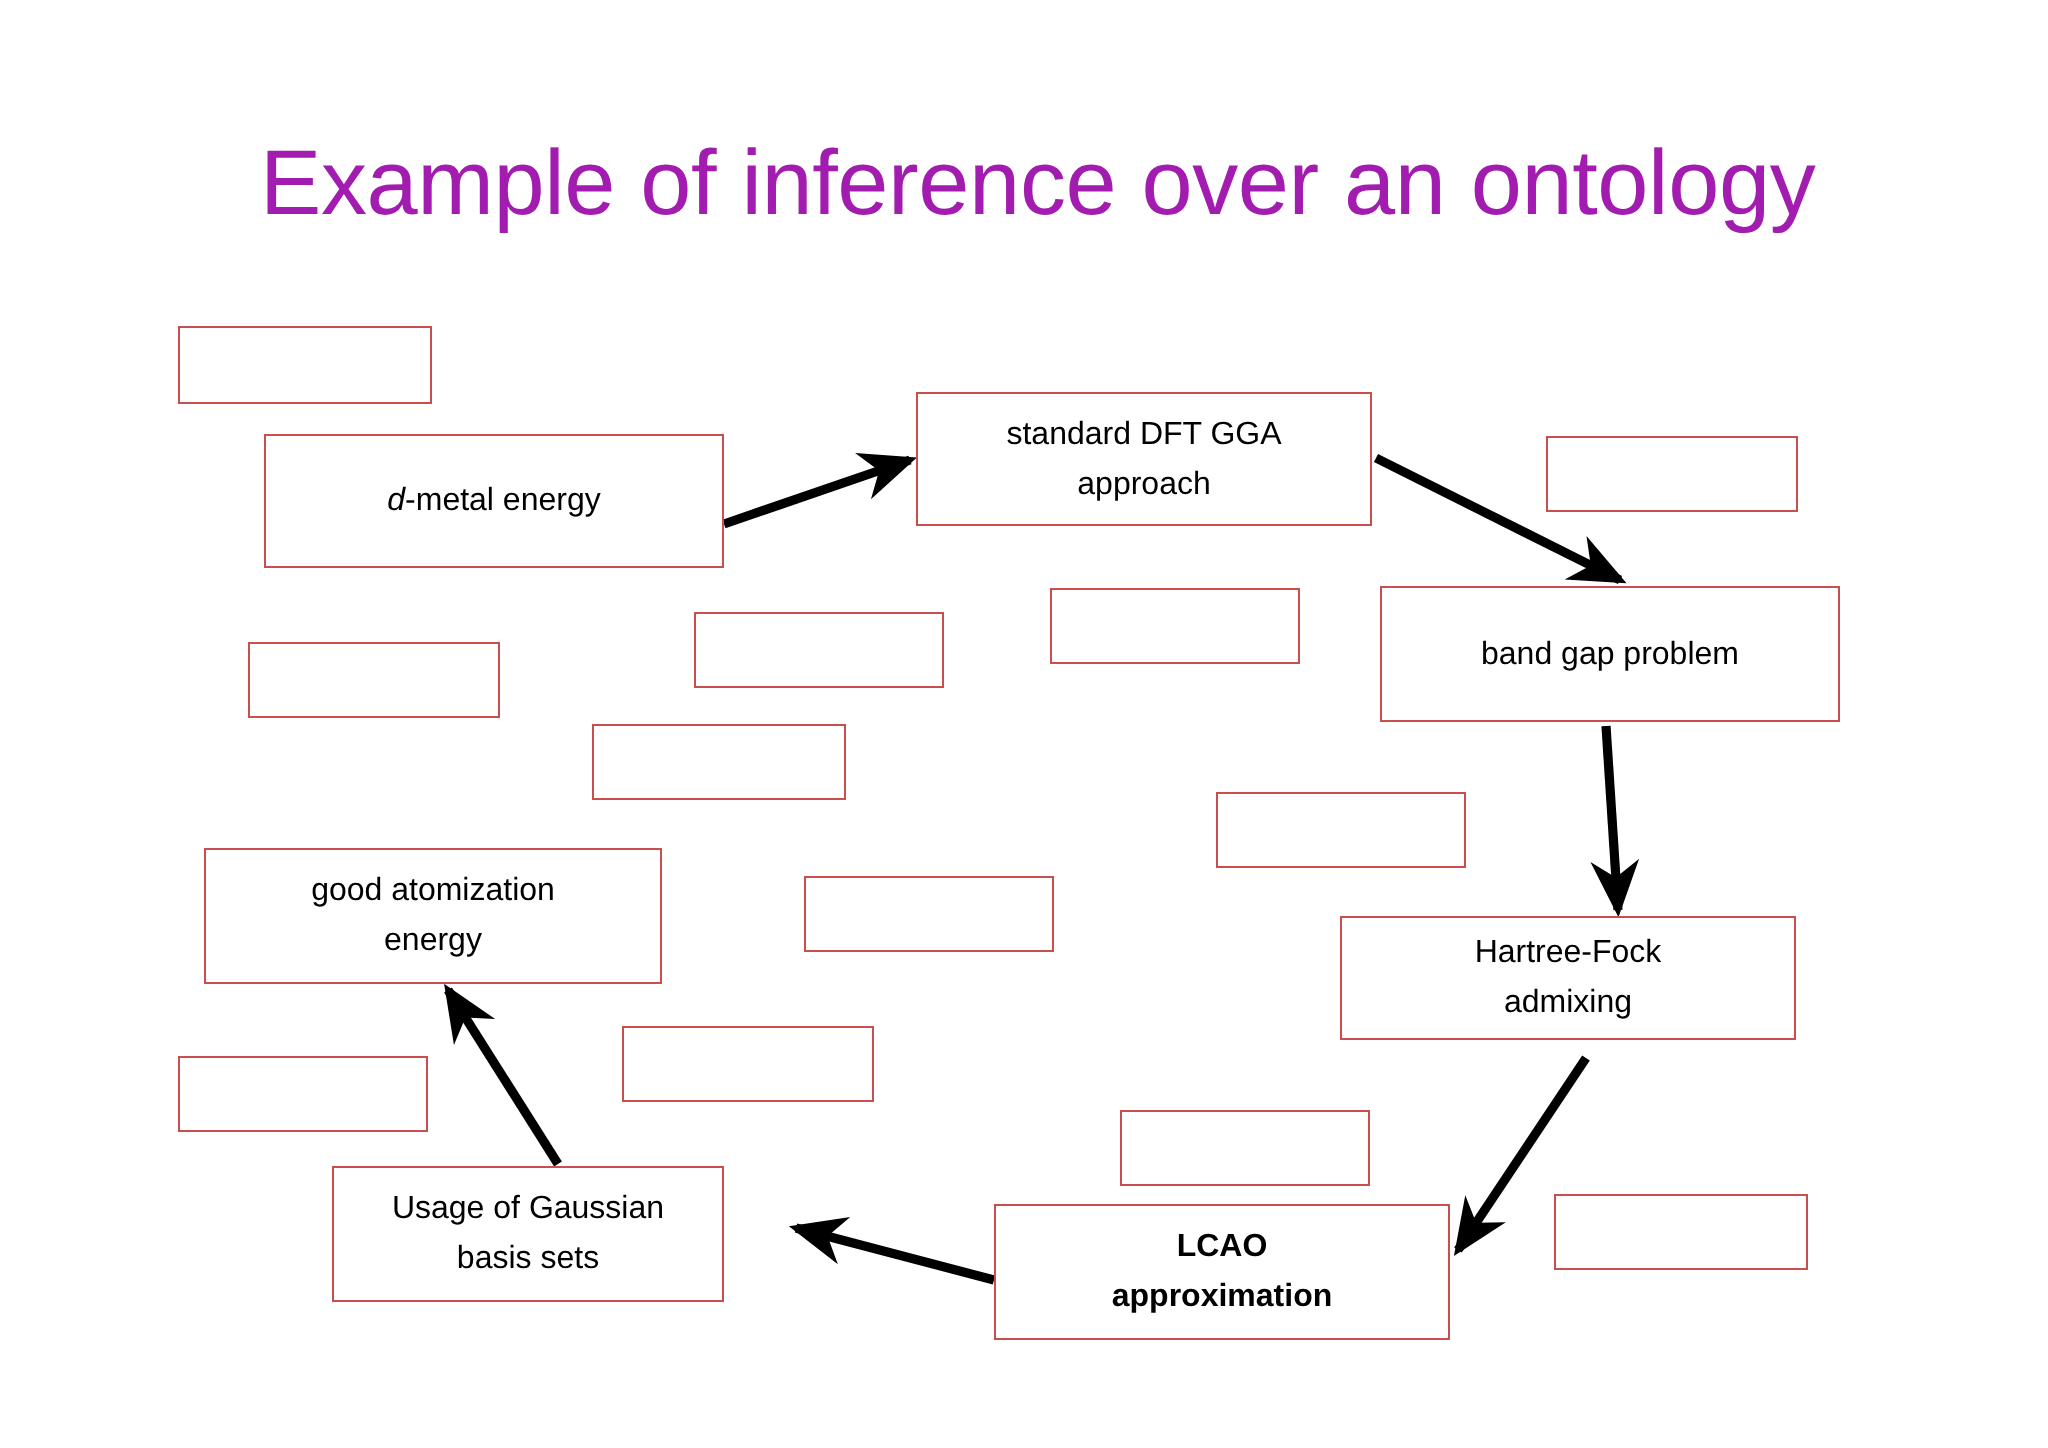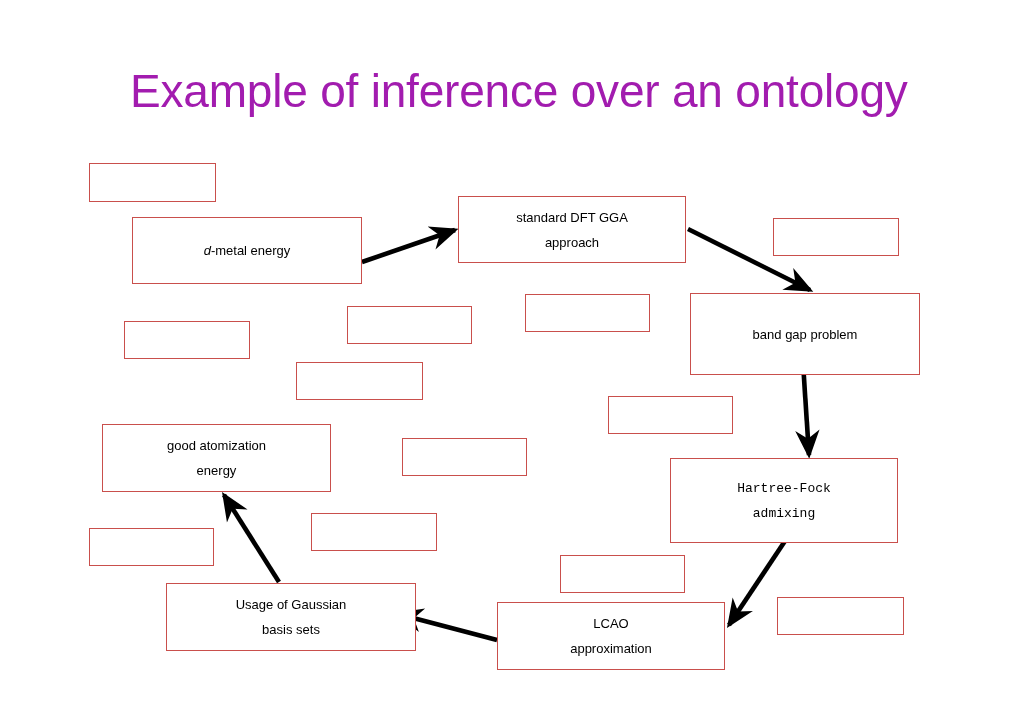--- a/index.html
+++ b/index.html
@@ -33,21 +33,21 @@
   }
   .node {
     position: absolute;
     box-sizing: border-box;
     border: 1.6px solid #C94F4C;
     background: #ffffff;
     display: flex;
     align-items: center;
     justify-content: center;
     text-align: center;
-    font-size: 13px;
+    font-size: 16px;
     line-height: 25px;
     color: #000000;
     white-space: pre-line;
     padding: 0 6px;
   }
   .node.empty {
     border-width: 1.4px;
   }
   .node .label-i { font-style: italic; }
   svg.arrows {
@@ -79,26 +79,26 @@
         <line x1="793" y1="529" x2="729" y2="625" stroke="#000000"></line>
         <line x1="497" y1="640" x2="398" y2="614" stroke="#000000"></line>
         <line x1="279" y1="582" x2="224" y2="495" stroke="#000000"></line>
       </g>
   </svg>
 
   <div id="node-layer">
       <div class="node" style="left: 132px; top: 217px; width: 230px; height: 67px; border-color: rgb(201, 79, 76);"><span class="label-i">d</span><span>-metal energy</span></div>
       <div class="node" style="left: 458px; top: 196px; width: 228px; height: 67px; border-color: rgb(201, 79, 76);"><span>standard DFT GGA
 approach</span></div>
-      <div class="node" style="left: 690px; top: 293px; width: 230px; height: 82px; border-color: rgb(201, 79, 76);"><span>band gap problem</span></div>
-      <div class="node" style="left: 670px; top: 458px; width: 228px; height: 85px; border-color: rgb(201, 79, 76); font-family: Liberation Mono, monospace;"><span>Hartree-Fock
+      <div class="node" style="left: 690px; top: 293px; width: 230px; height: 68px; border-color: rgb(201, 79, 76);"><span>band gap problem</span></div>
+      <div class="node" style="left: 670px; top: 458px; width: 228px; height: 62px; border-color: rgb(201, 79, 76);"><span>Hartree-Fock
 admixing</span></div>
-      <div class="node" style="left: 497px; top: 602px; width: 228px; height: 68px; border-color: rgb(201, 79, 76);"><span>LCAO
+      <div class="node" style="left: 497px; top: 602px; width: 228px; height: 68px; border-color: rgb(201, 79, 76); font-weight: bold;"><span>LCAO
 approximation</span></div>
-      <div class="node" style="left: 166px; top: 583px; width: 250px; height: 68px; border-color: rgb(201, 79, 76);"><span>Usage of Gaussian
+      <div class="node" style="left: 166px; top: 583px; width: 196px; height: 68px; border-color: rgb(201, 79, 76);"><span>Usage of Gaussian
 basis sets</span></div>
       <div class="node" style="left: 102px; top: 424px; width: 229px; height: 68px; border-color: rgb(201, 79, 76);"><span>good atomization
 energy</span></div>
       <div class="node empty" style="left: 89px; top: 163px; width: 127px; height: 39px; border-color: rgb(201, 79, 76);"></div>
       <div class="node empty" style="left: 773px; top: 218px; width: 126px; height: 38px; border-color: rgb(201, 79, 76);"></div>
       <div class="node empty" style="left: 347px; top: 306px; width: 125px; height: 38px; border-color: rgb(201, 79, 76);"></div>
       <div class="node empty" style="left: 525px; top: 294px; width: 125px; height: 38px; border-color: rgb(201, 79, 76);"></div>
       <div class="node empty" style="left: 124px; top: 321px; width: 126px; height: 38px; border-color: rgb(201, 79, 76);"></div>
       <div class="node empty" style="left: 296px; top: 362px; width: 127px; height: 38px; border-color: rgb(201, 79, 76);"></div>
       <div class="node empty" style="left: 608px; top: 396px; width: 125px; height: 38px; border-color: rgb(201, 79, 76);"></div>

